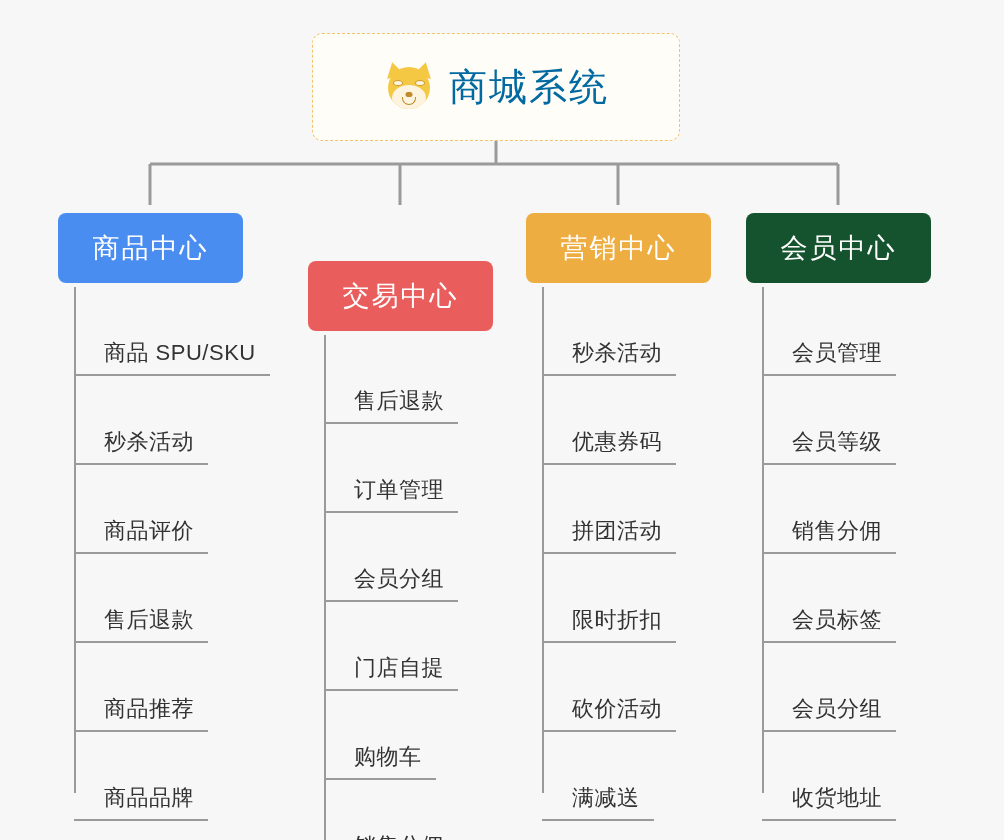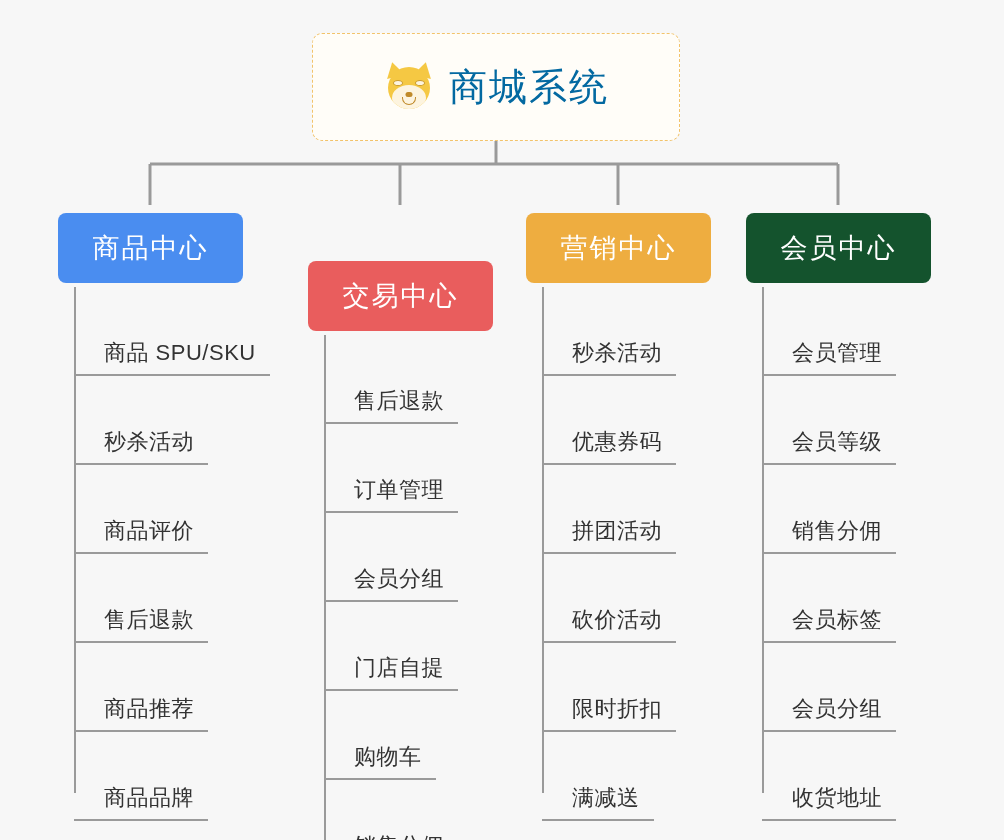--- a/index.html
+++ b/index.html
@@ -271,24 +271,24 @@
       <div class="leaf">
           <span class="leaf-inner">秒杀活动</span>
         </div>
       <div class="leaf">
           <span class="leaf-inner">优惠券码</span>
         </div>
       <div class="leaf">
           <span class="leaf-inner">拼团活动</span>
         </div>
       <div class="leaf">
+          <span class="leaf-inner">限时折扣</span>
+        </div>
+      <div class="leaf">
           <span class="leaf-inner">砍价活动</span>
-        </div>
-      <div class="leaf">
-          <span class="leaf-inner">限时折扣</span>
         </div>
       <div class="leaf">
           <span class="leaf-inner">满减送</span>
         </div>
     </div>
   </div>
 
   <div class="branch" id="branch-3">
     <div class="branch-header">
       <span>会员中心</span>

